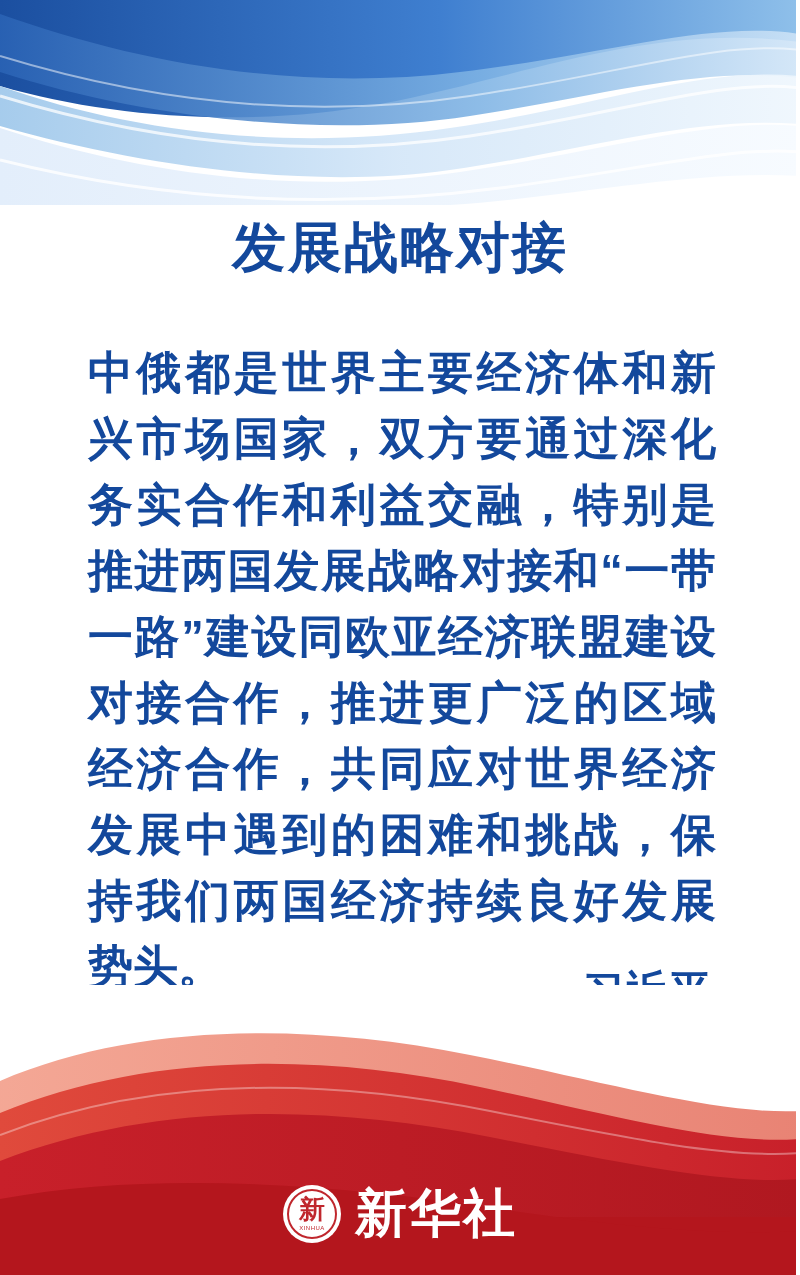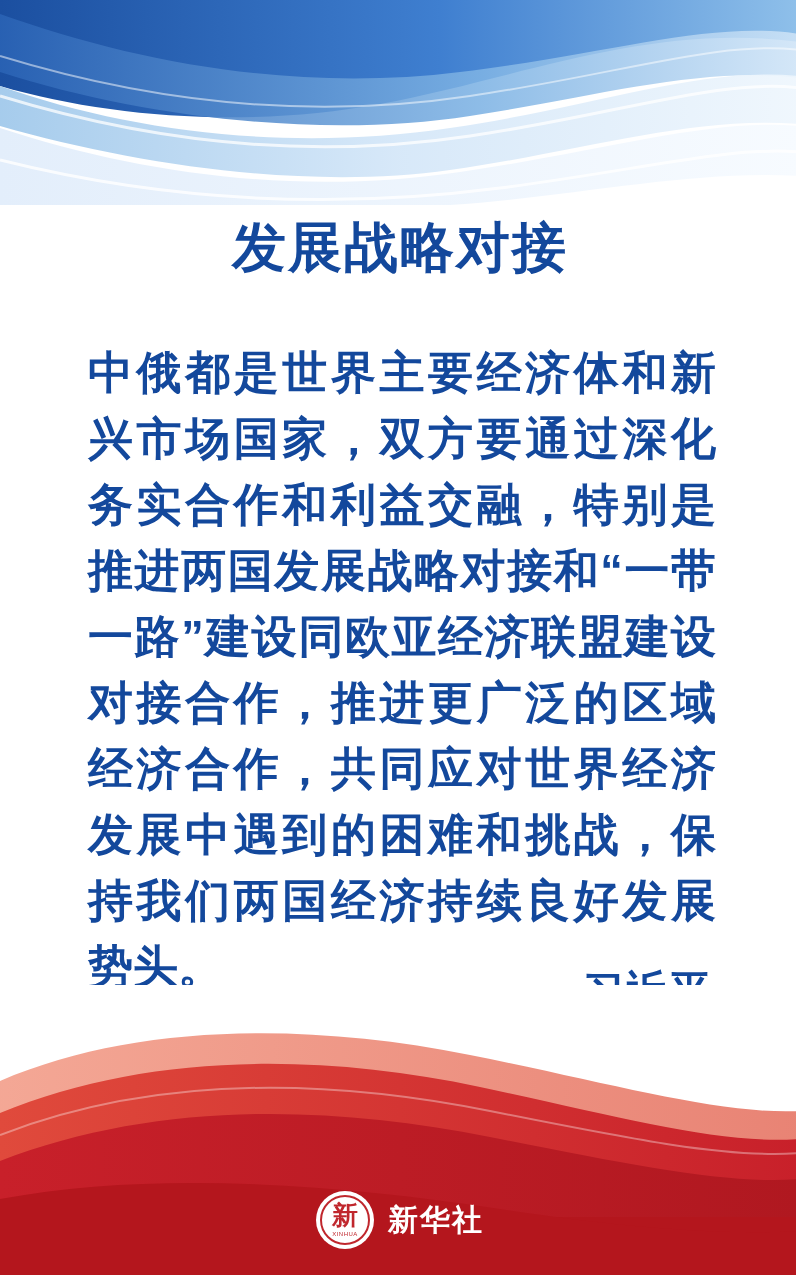--- a/index.html
+++ b/index.html
@@ -145,21 +145,21 @@
   }
   .logo-mark .sub {
     color: #c0272d;
     font-size: 6px;
     line-height: 1;
     margin-top: 2px;
     letter-spacing: 0.5px;
   }
   .logo-text {
     color: #ffffff;
-    font-size: 30px;
+    font-size: 52px;
     font-weight: bold;
     letter-spacing: 2px;
     font-family: "Liberation Sans", sans-serif;
   }
 </style>
 </head>
 <body>
 
 <div class="poster">
 

